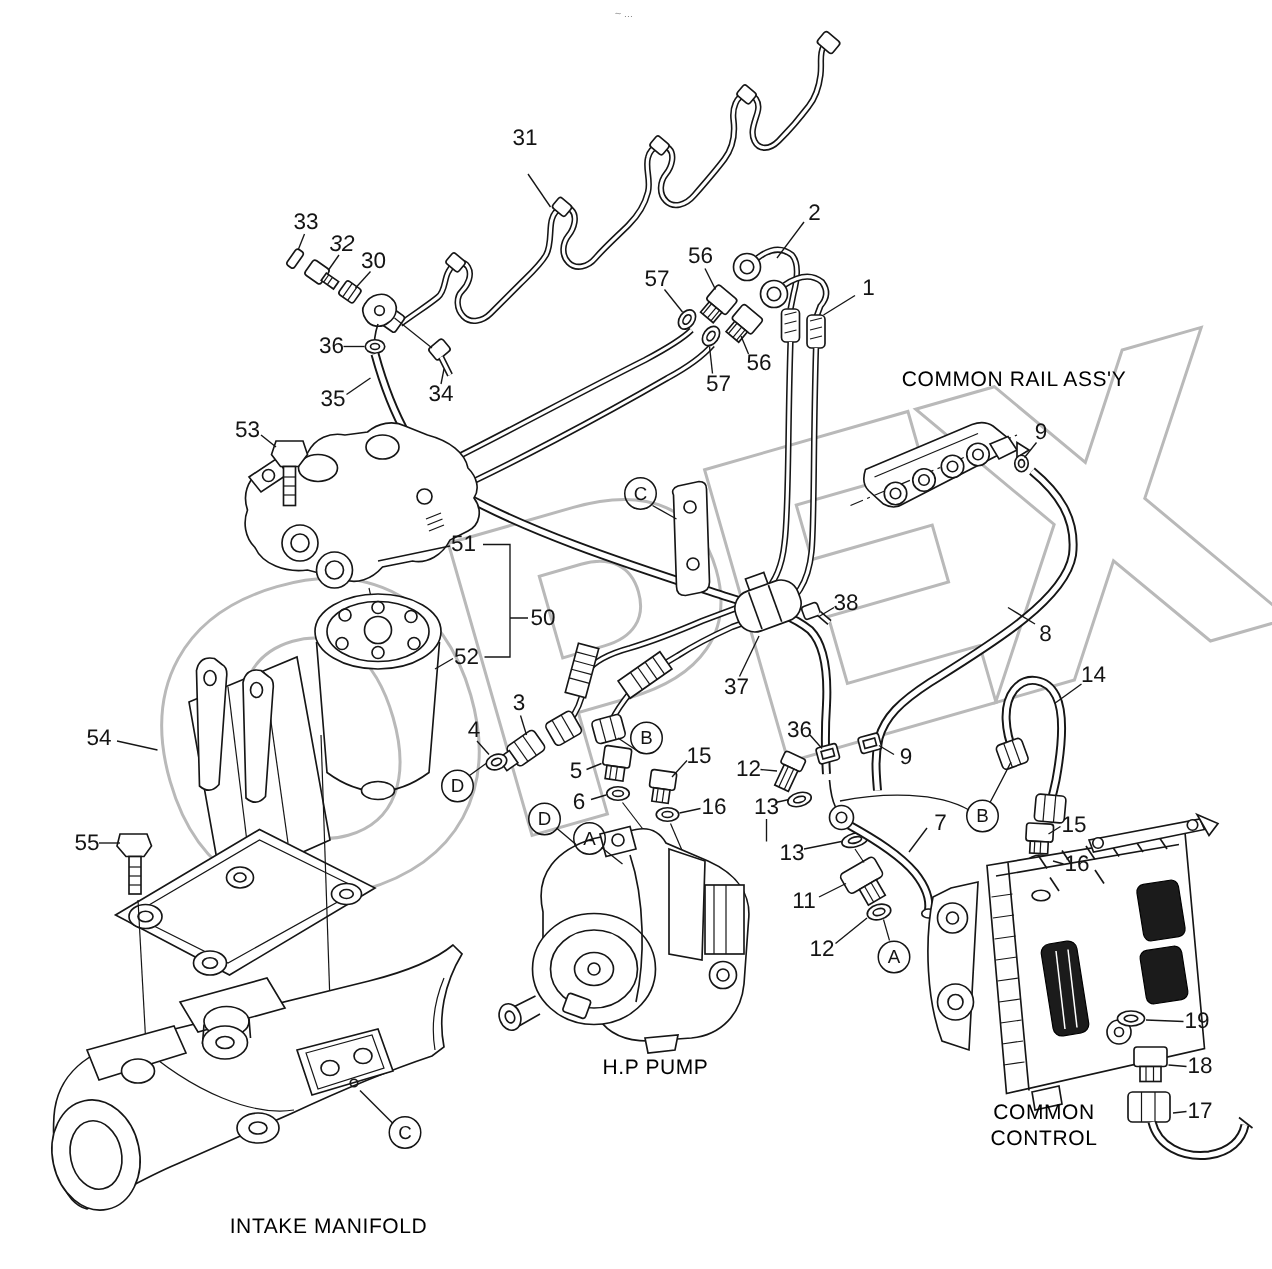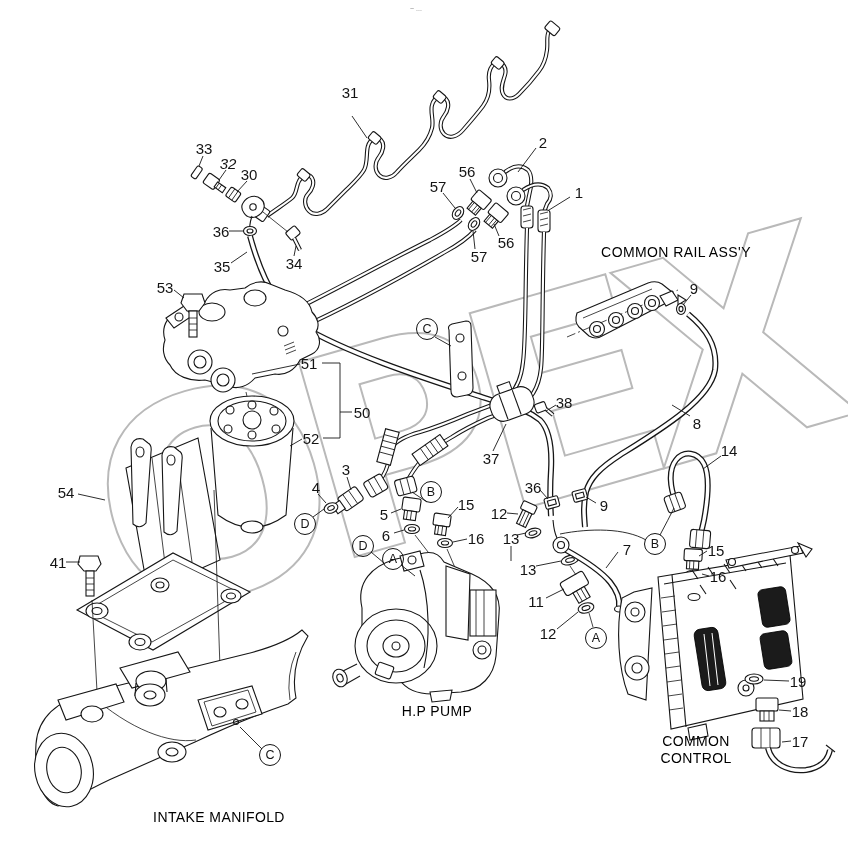--- a/index.html
+++ b/index.html
@@ -540,21 +540,21 @@
       <span class="plabel" style="left: 579px; top: 192px;">1</span>
       <span class="plabel" style="left: 506px; top: 242px;">56</span>
       <span class="plabel" style="left: 479px; top: 256px;">57</span>
       <span class="plabel" style="left: 694px; top: 288px;">9</span>
       <span class="plabel" style="left: 697px; top: 423px;">8</span>
       <span class="plabel" style="left: 165px; top: 287px;">53</span>
       <span class="plabel" style="left: 309px; top: 363px;">51</span>
       <span class="plabel" style="left: 362px; top: 412px;">50</span>
       <span class="plabel" style="left: 311px; top: 438px;">52</span>
       <span class="plabel" style="left: 66px; top: 492px;">54</span>
-      <span class="plabel" style="left: 58px; top: 562px;">41</span>
+      <span class="plabel" style="left: 58px; top: 562px;">55</span>
       <span class="plabel" style="left: 564px; top: 402px;">38</span>
       <span class="plabel" style="left: 491px; top: 458px; text-align: center;">37</span>
       <span class="plabel" style="left: 346px; top: 469px;">3</span>
       <span class="plabel" style="left: 316px; top: 487px;">4</span>
       <span class="plabel" style="left: 384px; top: 514px;">5</span>
       <span class="plabel" style="left: 386px; top: 535px;">6</span>
       <span class="plabel" style="left: 466px; top: 504px;">15</span>
       <span class="plabel" style="left: 476px; top: 538px;">16</span>
       <span class="plabel" style="left: 499px; top: 513px;">12</span>
       <span class="plabel" style="left: 511px; top: 538px;">13</span>

